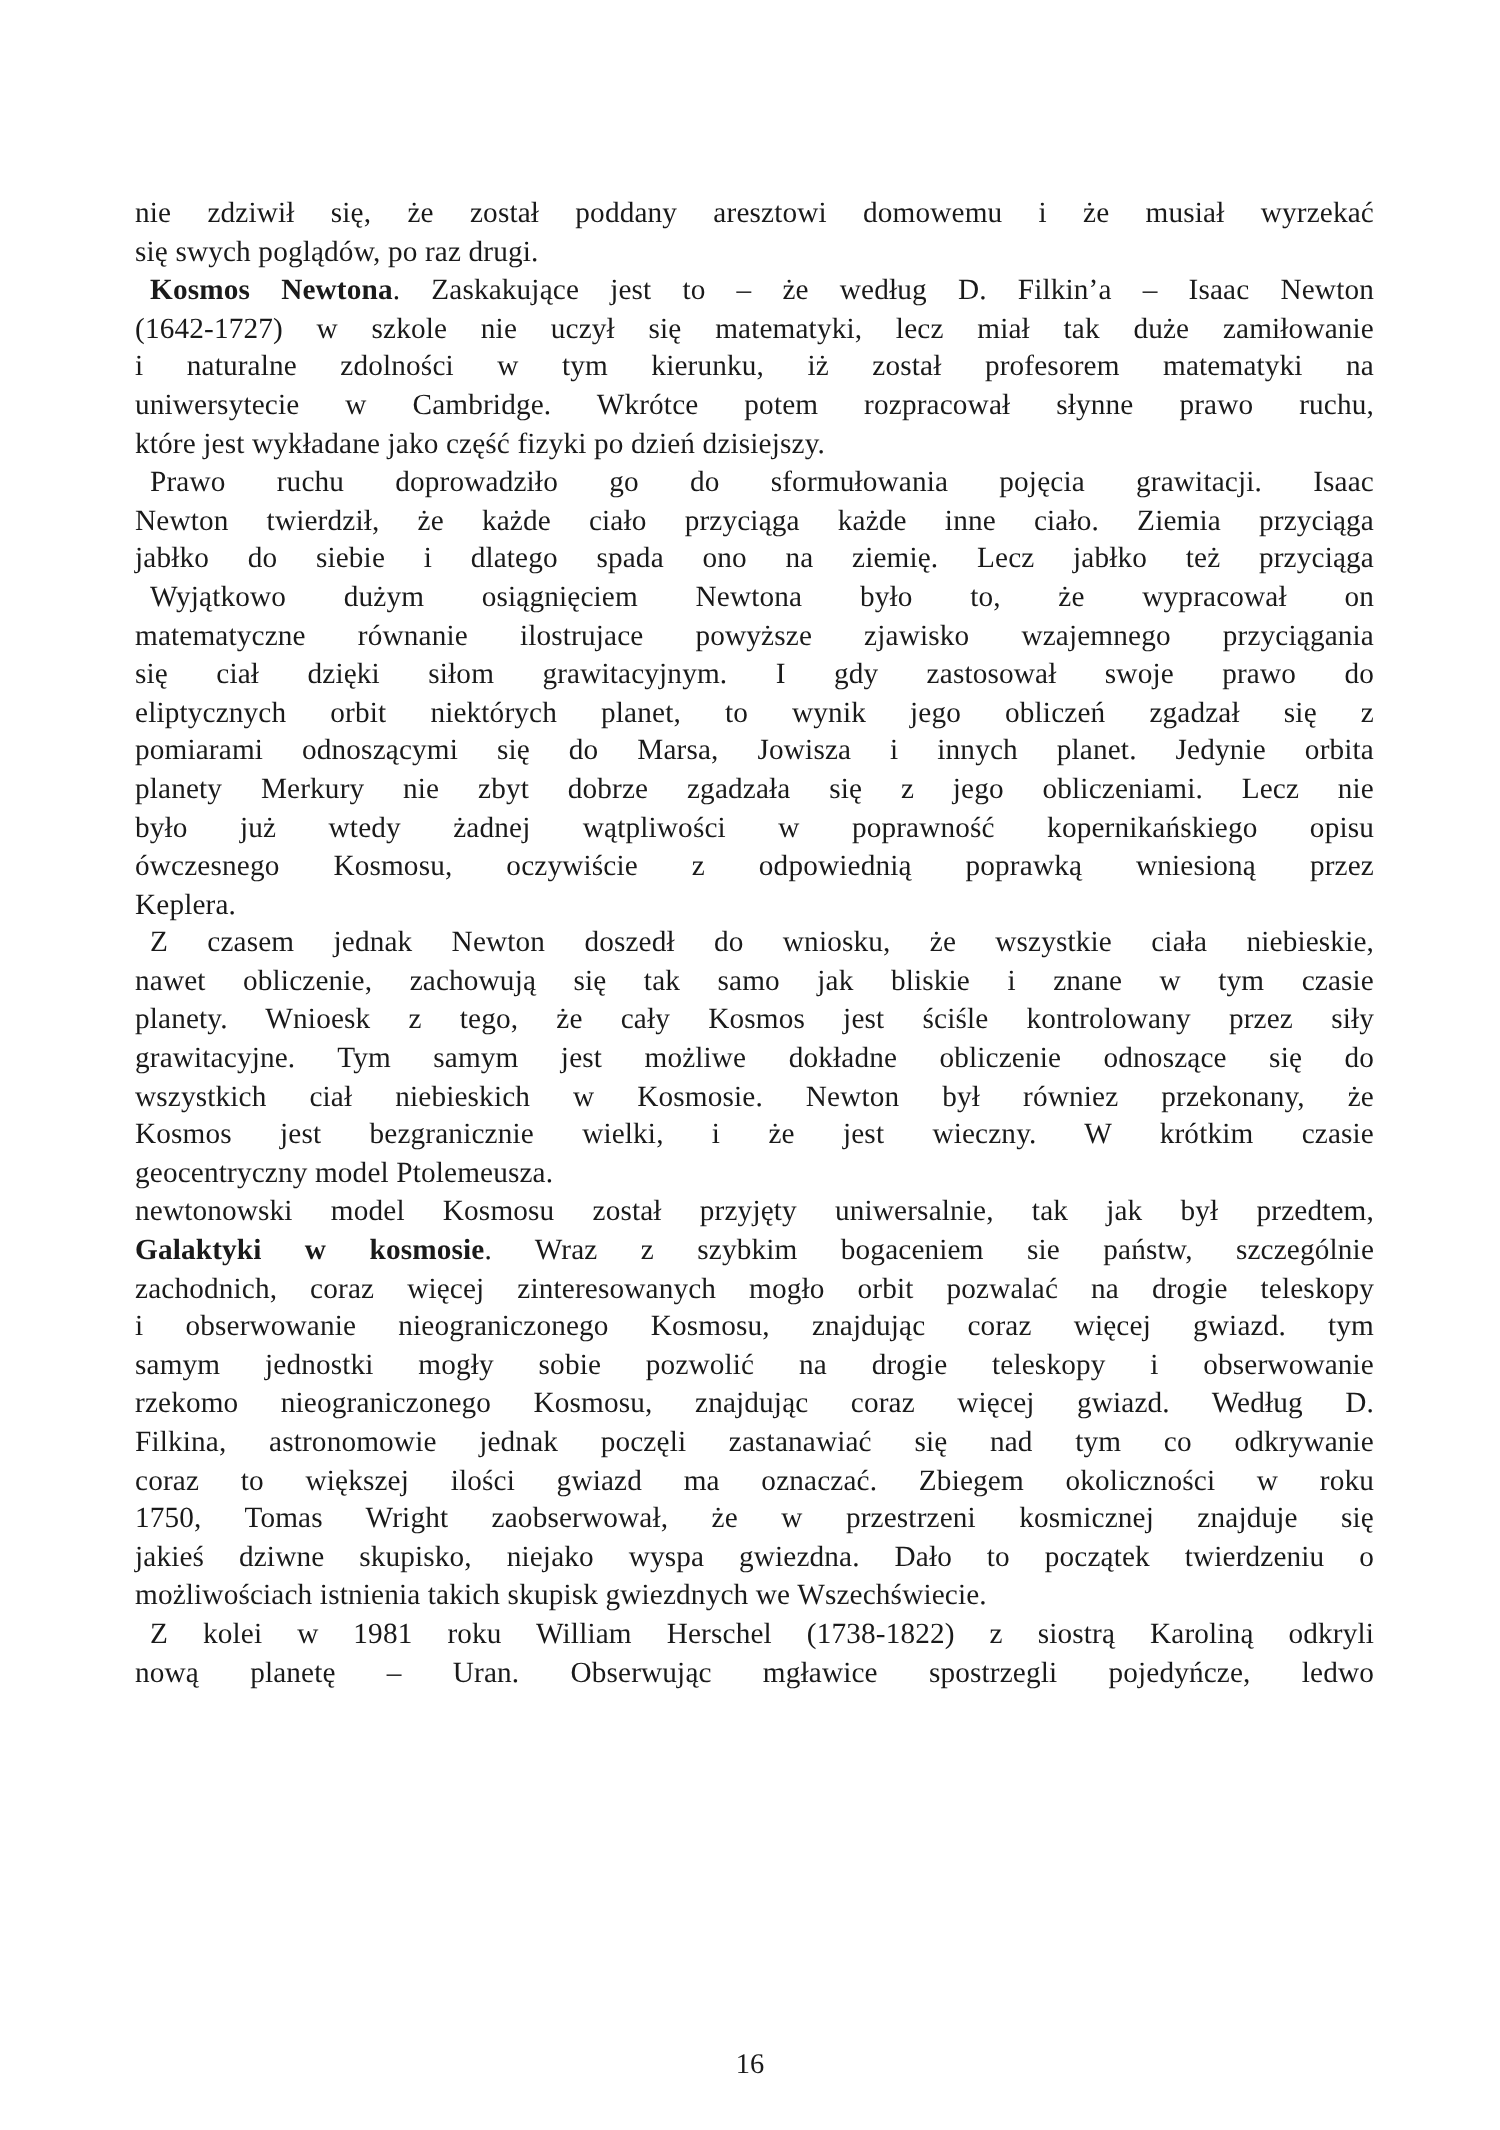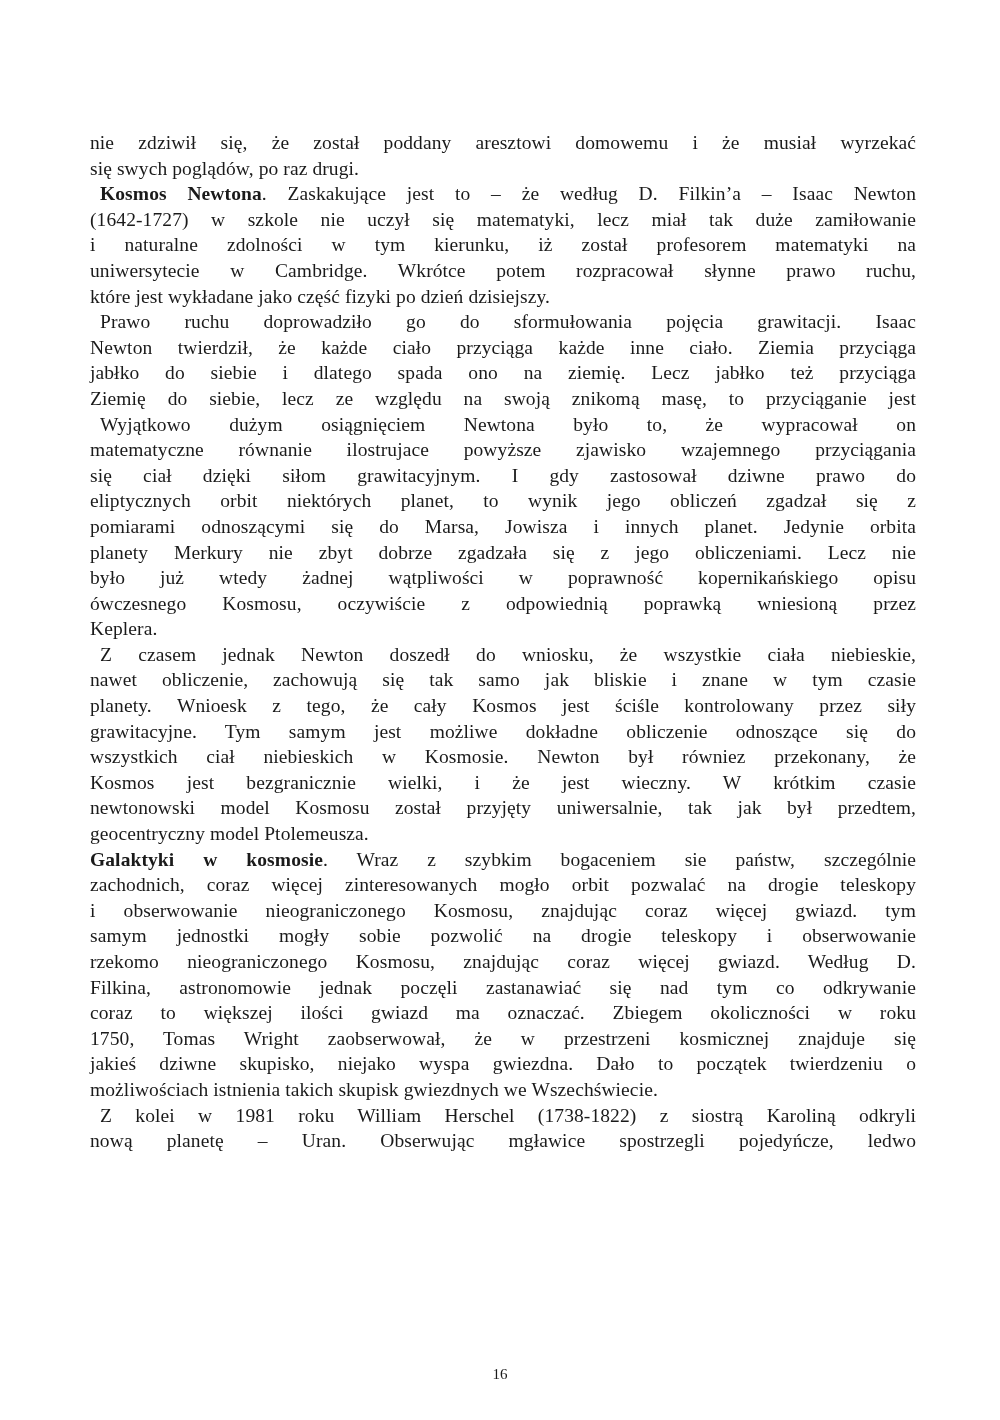--- a/index.html
+++ b/index.html
@@ -40,56 +40,55 @@
     }
     .bold {
       font-weight: bold;
     }
     .page-number {
       position: absolute;
       left: 0;
       width: 1000px;
       top: 1366px;
       text-align: center;
-      font-size: 15px;
+      font-size: 19px;
       font-family: "Liberation Serif", "DejaVu Serif", serif;
     }
   </style>
 </head>
 <body>
 
 <div class="page" id="doc-body">
     <div class="line"><span>nie zdziwił się, że został poddany aresztowi domowemu i że musiał wyrzekać</span></div>
     <div class="line last"><span>się swych poglądów, po raz drugi.</span></div>
     <div class="line indent"><span class="bold">Kosmos Newtona</span><span>. Zaskakujące jest to – że według D. Filkin’a – Isaac Newton</span></div>
     <div class="line"><span>(1642-1727) w szkole nie uczył się matematyki, lecz miał tak duże zamiłowanie</span></div>
     <div class="line"><span>i naturalne zdolności w tym kierunku, iż został profesorem matematyki na</span></div>
     <div class="line"><span>uniwersytecie w Cambridge. Wkrótce potem rozpracował słynne prawo ruchu,</span></div>
     <div class="line last"><span>które jest wykładane jako część fizyki po dzień dzisiejszy.</span></div>
     <div class="line indent"><span>Prawo ruchu doprowadziło go do sformułowania pojęcia grawitacji. Isaac</span></div>
     <div class="line"><span>Newton twierdził, że każde ciało przyciąga każde inne ciało. Ziemia przyciąga</span></div>
     <div class="line"><span>jabłko do siebie i dlatego spada ono na ziemię. Lecz jabłko też przyciąga</span></div>
-    <div class="line"><span>Ziemię do siebie, lecz ze względu na swoją znikomą masę, to przyciąganie jest</span></div>
     <div class="line indent"><span>Wyjątkowo dużym osiągnięciem Newtona było to, że wypracował on</span></div>
     <div class="line"><span>matematyczne równanie ilostrujace powyższe zjawisko wzajemnego przyciągania</span></div>
-    <div class="line"><span>się ciał dzięki siłom grawitacyjnym. I gdy zastosował dziwne prawo do</span></div>
+    <div class="line"><span>się ciał dzięki siłom grawitacyjnym. I gdy zastosował swoje prawo do</span></div>
     <div class="line"><span>eliptycznych orbit niektórych planet, to wynik jego obliczeń zgadzał się z</span></div>
     <div class="line"><span>pomiarami odnoszącymi się do Marsa, Jowisza i innych planet. Jedynie orbita</span></div>
     <div class="line"><span>planety Merkury nie zbyt dobrze zgadzała się z jego obliczeniami. Lecz nie</span></div>
     <div class="line"><span>było już wtedy żadnej wątpliwości w poprawność kopernikańskiego opisu</span></div>
     <div class="line"><span>ówczesnego Kosmosu, oczywiście z odpowiednią poprawką wniesioną przez</span></div>
     <div class="line last"><span>Keplera.</span></div>
     <div class="line indent"><span>Z czasem jednak Newton doszedł do wniosku, że wszystkie ciała niebieskie,</span></div>
     <div class="line"><span>nawet obliczenie, zachowują się tak samo jak bliskie i znane w tym czasie</span></div>
     <div class="line"><span>planety. Wnioesk z tego, że cały Kosmos jest ściśle kontrolowany przez siły</span></div>
     <div class="line"><span>grawitacyjne. Tym samym jest możliwe dokładne obliczenie odnoszące się do</span></div>
     <div class="line"><span>wszystkich ciał niebieskich w Kosmosie. Newton był równiez przekonany, że</span></div>
     <div class="line"><span>Kosmos jest bezgranicznie wielki, i że jest wieczny. W krótkim czasie</span></div>
+    <div class="line last"><span>geocentryczny model Ptolemeusza.</span></div>
     <div class="line"><span>newtonowski model Kosmosu został przyjęty uniwersalnie, tak jak był przedtem,</span></div>
-    <div class="line last"><span>geocentryczny model Ptolemeusza.</span></div>
     <div class="line"><span class="bold">Galaktyki w kosmosie</span><span>. Wraz z szybkim bogaceniem sie państw, szczególnie</span></div>
     <div class="line"><span>zachodnich, coraz więcej zinteresowanych mogło orbit pozwalać na drogie teleskopy</span></div>
     <div class="line"><span>i obserwowanie nieograniczonego Kosmosu, znajdując coraz więcej gwiazd. tym</span></div>
     <div class="line"><span>samym jednostki mogły sobie pozwolić na drogie teleskopy i obserwowanie</span></div>
     <div class="line"><span>rzekomo nieograniczonego Kosmosu, znajdując coraz więcej gwiazd. Według D.</span></div>
     <div class="line"><span>Filkina, astronomowie jednak poczęli zastanawiać się nad tym co odkrywanie</span></div>
     <div class="line"><span>coraz to większej ilości gwiazd ma oznaczać. Zbiegem okoliczności w roku</span></div>
     <div class="line"><span>1750, Tomas Wright zaobserwował, że w przestrzeni kosmicznej znajduje się</span></div>
     <div class="line"><span>jakieś dziwne skupisko, niejako wyspa gwiezdna. Dało to początek twierdzeniu o</span></div>
     <div class="line last"><span>możliwościach istnienia takich skupisk gwiezdnych we Wszechświecie.</span></div>

